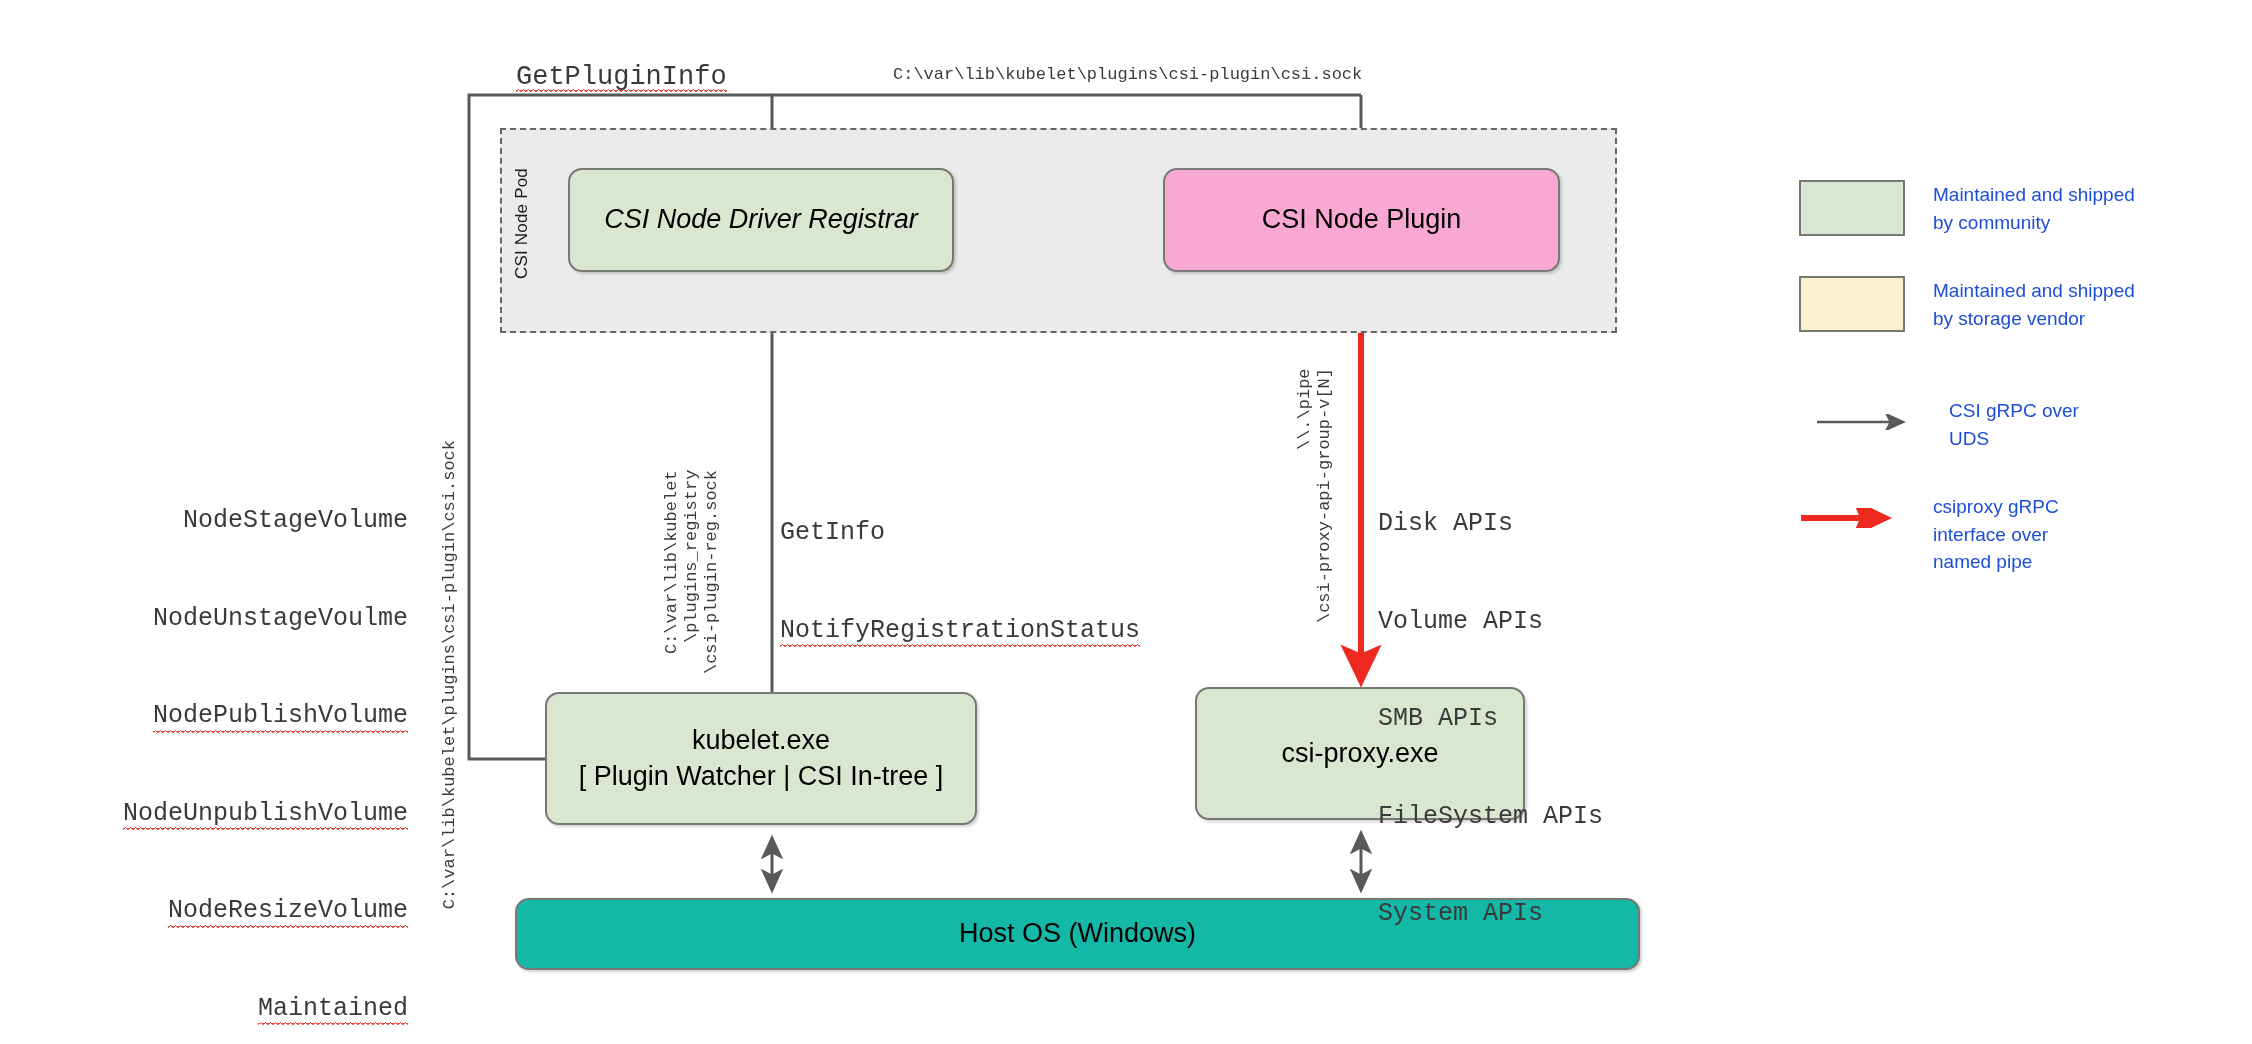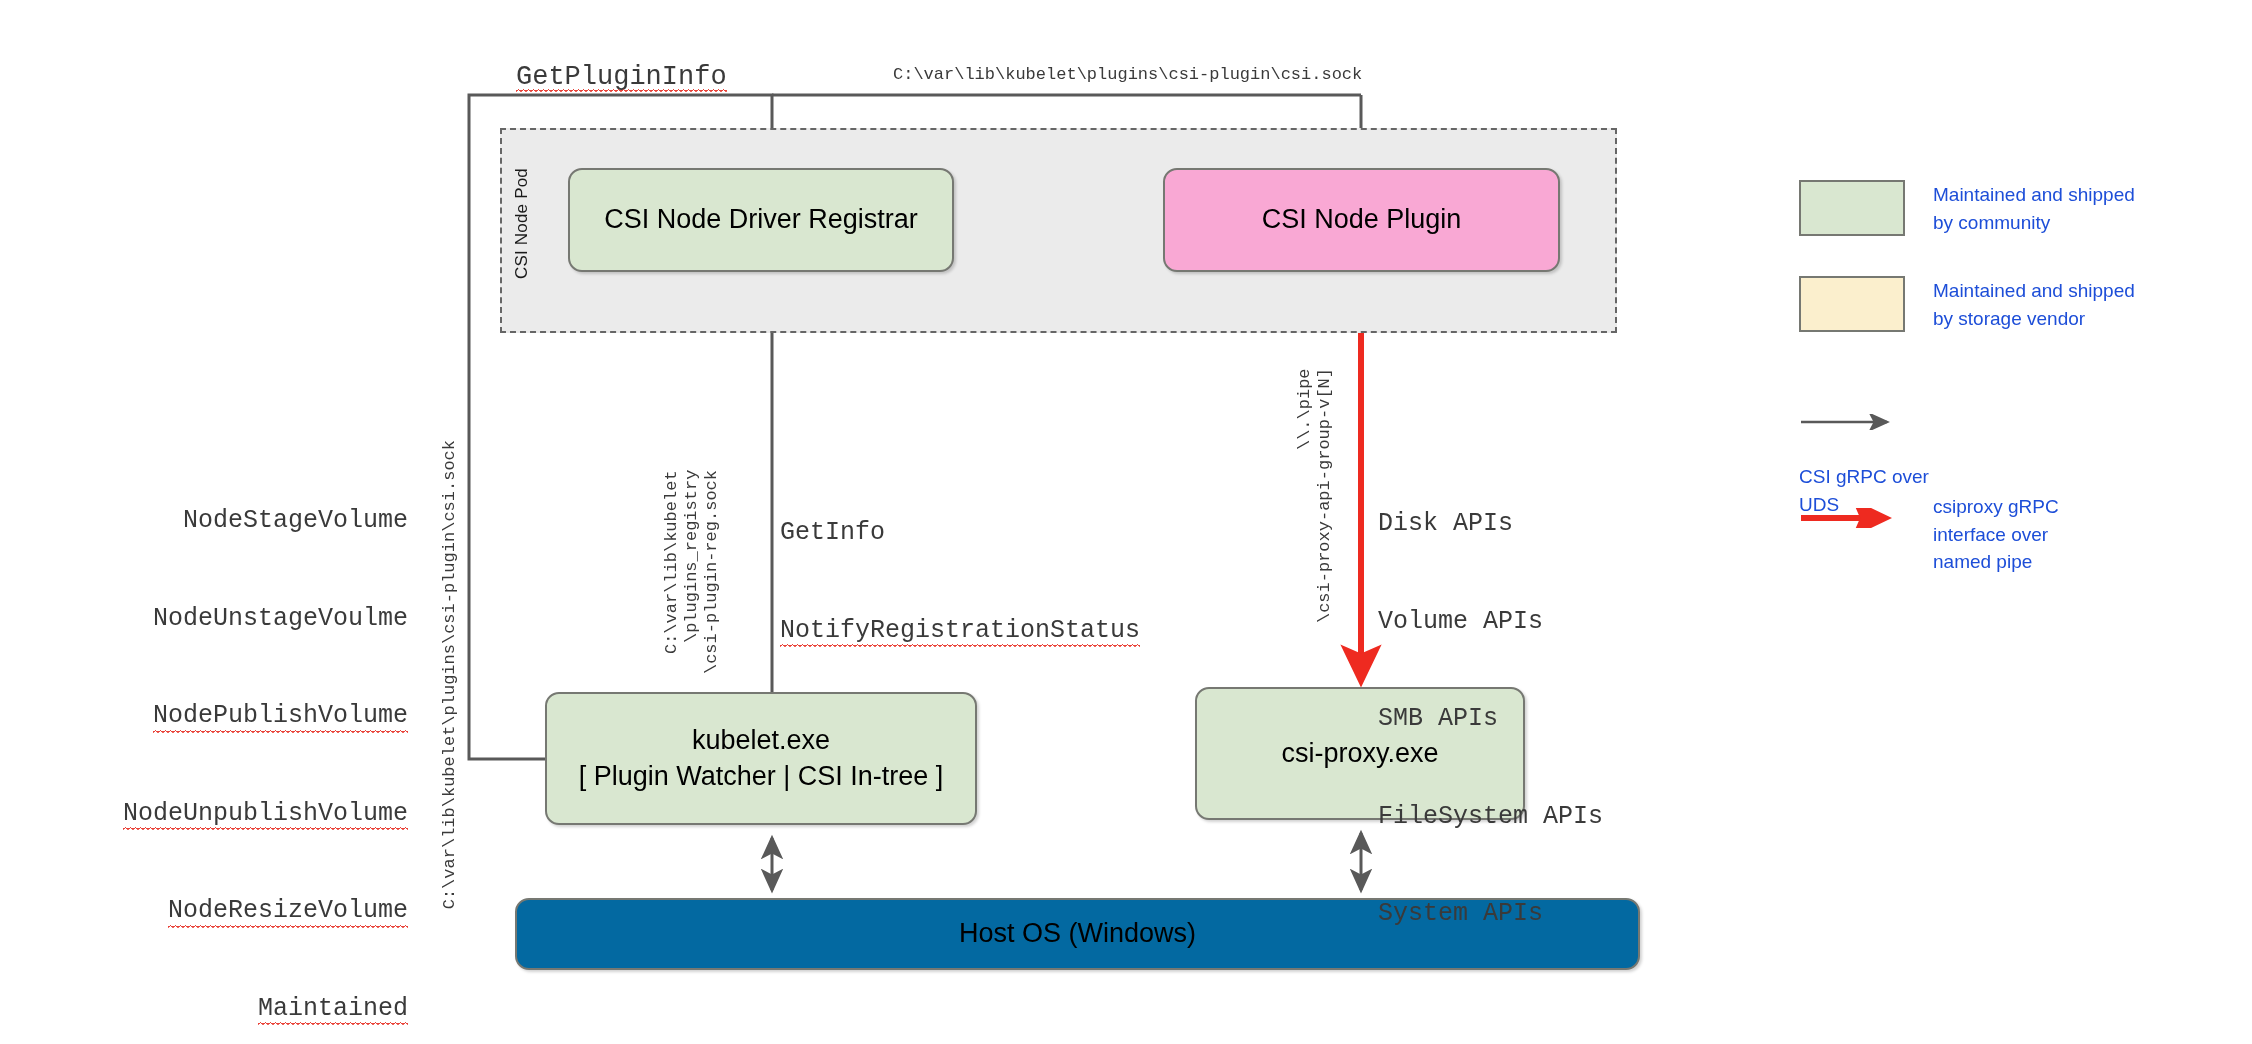--- a/index.html
+++ b/index.html
@@ -53,23 +53,23 @@
     align-items: center;
     justify-content: center;
     text-align: center;
     font-size: 27px;
     line-height: 1.32;
     color: #000000;
     box-shadow: 2px 2px 3px rgba(0,0,0,0.18);
   }
   .node.green { background: #d9e7d0; }
   .node.yellow { background: #f9a8d4; }
-  .node.blue { background: #0369a1; }
-
-  #node-registrar { left: 568px;  top: 168px; width: 386px;  height: 104px; }
+  .node.blue { background: #14b8a6; }
+
+  #node-registrar { left: 568px;  top: 168px; width: 386px;  height: 104px; font-style: italic; }
   #node-plugin    { left: 1163px; top: 168px; width: 397px;  height: 104px; }
   #node-kubelet   { left: 545px;  top: 692px; width: 432px;  height: 133px; }
   #node-csiproxy  { left: 1195px; top: 687px; width: 330px;  height: 133px; }
   #node-hostos    { left: 515px;  top: 898px; width: 1125px; height: 72px; }
 
   
   .mono {
     font-family: "Liberation Mono", "DejaVu Sans Mono", monospace;
     font-size: 25px;
     line-height: 1.30;
@@ -203,21 +203,21 @@
   .legend-arrow-wrap {
     width: 106px;
     height: 24px;
     flex: 0 0 auto;
     display: flex;
     align-items: center;
     padding-top: 14px;
   }
   #legend-row-green  { left: 0px;  top: 0px; }
   #legend-row-yellow { left: 0px;  top: 96px; }
-  #legend-row-gray   { left: 0px;  top: 216px; flex-direction: column; }
+  #legend-row-gray   { left: 16px;  top: 216px; }
   #legend-row-red    { left: 0px;  top: 312px; }
 </style>
 </head>
 <body>
 
 <div id="canvas">
 
   <svg class="abs" style="left:0;top:0;width:2252px;height:1044px;" viewBox="0 0 2252 1044">
     <defs>
       <marker id="arrow-gray" viewBox="0 0 12 12" refX="9.5" refY="6" markerWidth="9" markerHeight="9" orient="auto-start-reverse">

